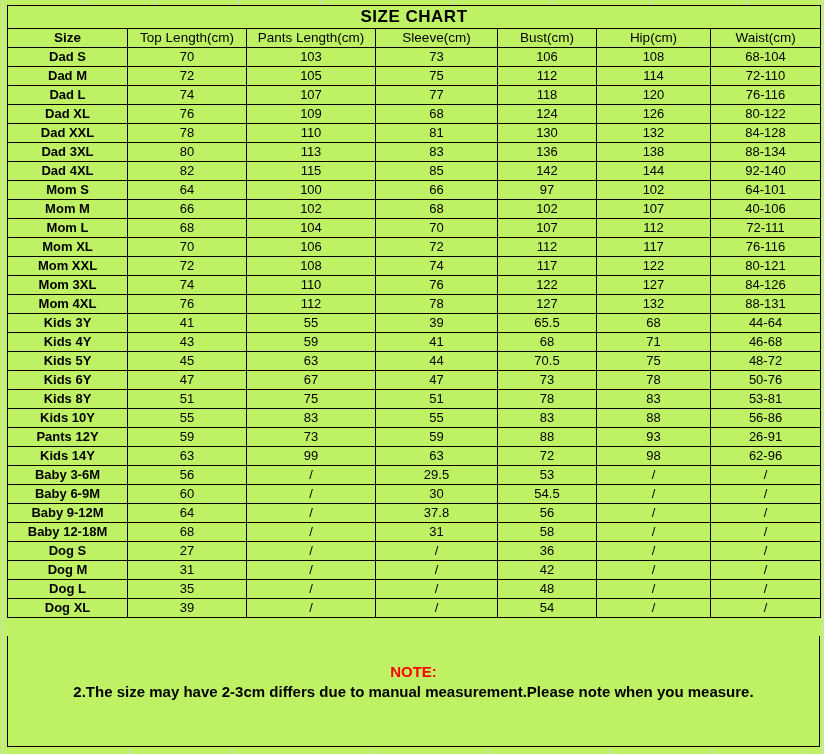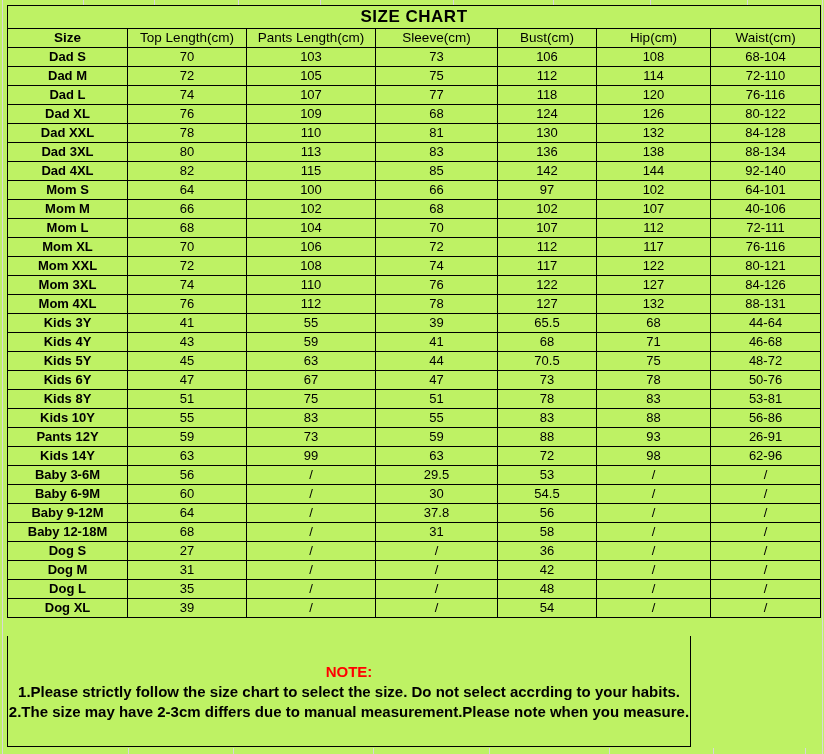--- a/index.html
+++ b/index.html
@@ -60,21 +60,21 @@
   tr.header-row th.size-col {
     font-weight: bold;
   }
   td.row-label {
     font-weight: bold;
   }
   .note-box {
     position: absolute;
     left: 7px;
     top: 636px;
-    width: 684px;
+    width: 813px;
     height: 111px;
     border: 1px solid #000000;
     border-top: none;
     box-sizing: border-box;
     text-align: center;
     padding-top: 26px;
   }
   .note-heading {
     font-weight: bold;
     font-size: 15px;
@@ -403,17 +403,16 @@
           <td>/</td>
           <td>54</td>
           <td>/</td>
           <td>/</td>
         </tr>
       </tbody>
   </table>
 
   <div class="note-box">
     <div class="note-heading" style="color: rgb(255, 0, 0);">NOTE:</div>
-    <div class="note-line">1.Please strictly follow the size chart to select the size. Do not select accrding to your habits.</div>
     <div class="note-line">2.The size may have 2-3cm differs  due to manual measurement.Please note when you measure.</div>
   </div>
 
 </div>
 
 </body></html>

